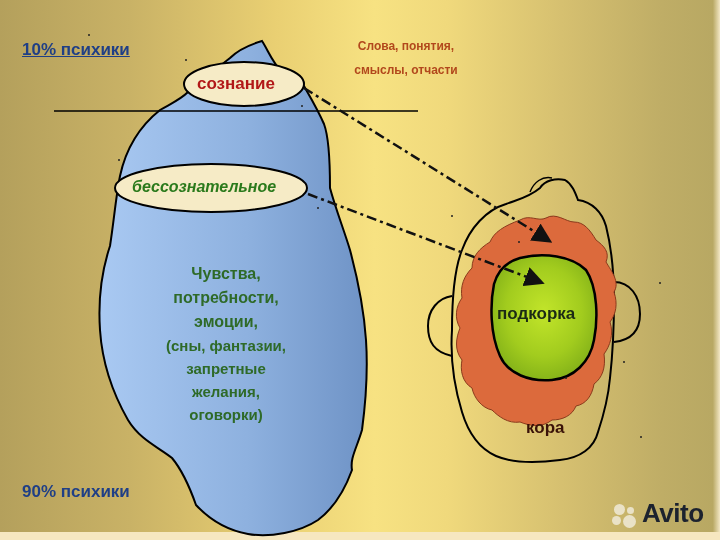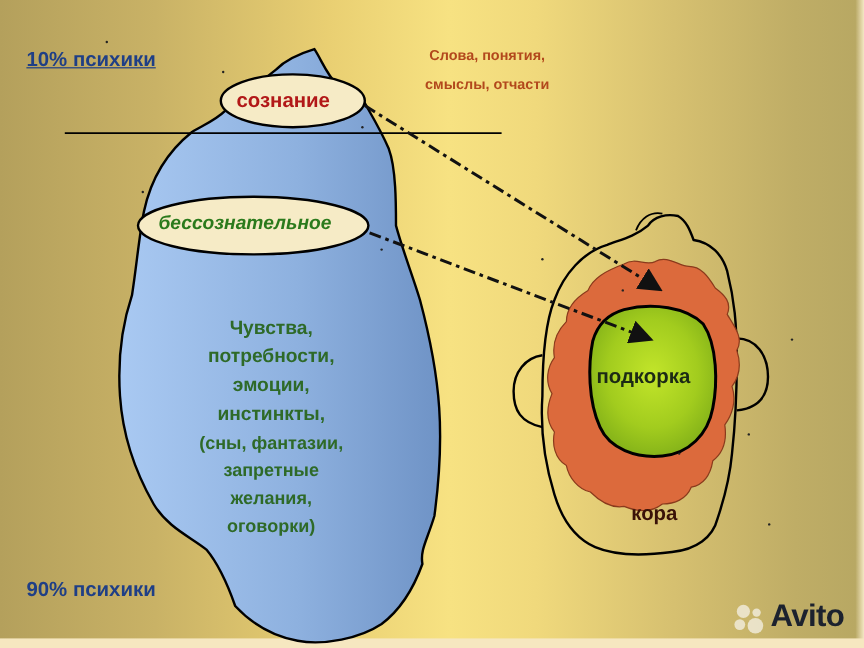--- a/index.html
+++ b/index.html
@@ -102,21 +102,20 @@
   <div>смыслы, отчасти</div>
 </div>
 
 <div class="lbl consc" style="left:197px; top:74px;">сознание</div>
 <div class="lbl uncon" style="left:132px; top:178px;">бессознательное</div>
 
 <div class="lbl list" style="left:136px; top:262px;">
   <div>Чувства,</div>
   <div>потребности,</div>
   <div>эмоции,</div>
-  <div>инстинкты,</div>
   <span class="sm">(сны, фантазии,</span>
   <span class="sm">запретные</span>
   <span class="sm">желания,</span>
   <span class="sm">оговорки)</span>
 </div>
 
 <div class="lbl brain" style="left:497px; top:304px;">подкорка</div>
 <div class="lbl cortex" style="left:526px; top:390px;margin-top:28px;">кора</div>
 
 <div class="avito">

